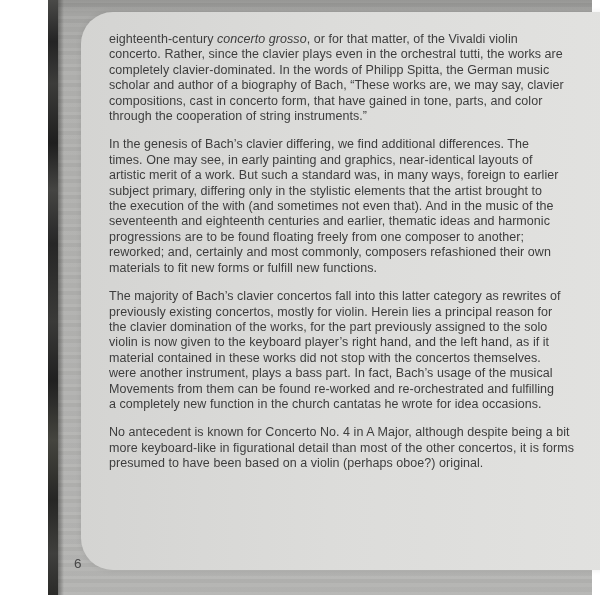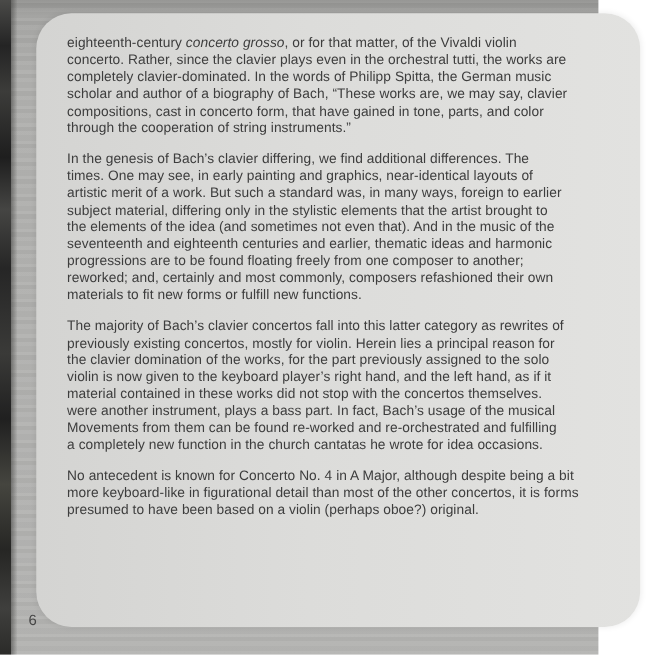--- a/index.html
+++ b/index.html
@@ -3,20 +3,21 @@
 <meta charset="utf-8">
 <style>
   html, body { margin: 0; padding: 0; }
   body {
     width: 600px; height: 595px; overflow: hidden;
     font-family: "Liberation Sans", "DejaVu Sans", sans-serif;
   }
   .stage {
     position: relative; width: 544px; height: 595px;
     background: linear-gradient(180deg, #939391 0px, #a7a7a5 14px, #b0b0ae 70px, #b2b2b0 300px, #b5b5b3 595px);
+    margin-left: 48px;
   }
   
   .stage::after {
     content: ""; position: absolute; inset: 0; pointer-events: none;
     background: repeating-linear-gradient(180deg,
       rgba(255,255,255,0.04) 0 3px, rgba(0,0,0,0.035) 3px 7px,
       rgba(255,255,255,0.02) 7px 11px, rgba(0,0,0,0.02) 11px 16px);
     mix-blend-mode: normal;
   }
   .spine {
@@ -62,22 +63,22 @@
           <div class="line"><span>concerto. Rather, since the clavier plays even in the orchestral tutti, the works are</span></div>
           <div class="line"><span>completely clavier-dominated. In the words of Philipp Spitta, the German music</span></div>
           <div class="line"><span>scholar and author of a biography of Bach, “These works are, we may say, clavier</span></div>
           <div class="line"><span>compositions, cast in concerto form, that have gained in tone, parts, and color</span></div>
           <div class="line"><span>through the cooperation of string instruments.”</span></div>
         </div>
         <div class="paragraph">
           <div class="line"><span>In the genesis of Bach’s clavier differing, we find additional differences. The</span></div>
           <div class="line"><span>times. One may see, in early painting and graphics, near-identical layouts of</span></div>
           <div class="line"><span>artistic merit of a work. But such a standard was, in many ways, foreign to earlier</span></div>
-          <div class="line"><span>subject material, differing only in the stylistic elements that the artist brought to</span></div>
-          <div class="line"><span>the elements of the idea (and sometimes not even that). And in the music of the</span></div>
+          <div class="line"><span>subject primary, differing only in the stylistic elements that the artist brought to</span></div>
+          <div class="line"><span>the execution of the with (and sometimes not even that). And in the music of the</span></div>
           <div class="line"><span>seventeenth and eighteenth centuries and earlier, thematic ideas and harmonic</span></div>
           <div class="line"><span>progressions are to be found floating freely from one composer to another;</span></div>
           <div class="line"><span>reworked; and, certainly and most commonly, composers refashioned their own</span></div>
           <div class="line"><span>materials to fit new forms or fulfill new functions.</span></div>
         </div>
         <div class="paragraph">
           <div class="line"><span>The majority of Bach’s clavier concertos fall into this latter category as rewrites of</span></div>
           <div class="line"><span>previously existing concertos, mostly for violin. Herein lies a principal reason for</span></div>
           <div class="line"><span>the clavier domination of the works, for the part previously assigned to the solo</span></div>
           <div class="line"><span>violin is now given to the keyboard player’s right hand, and the left hand, as if it</span></div>

